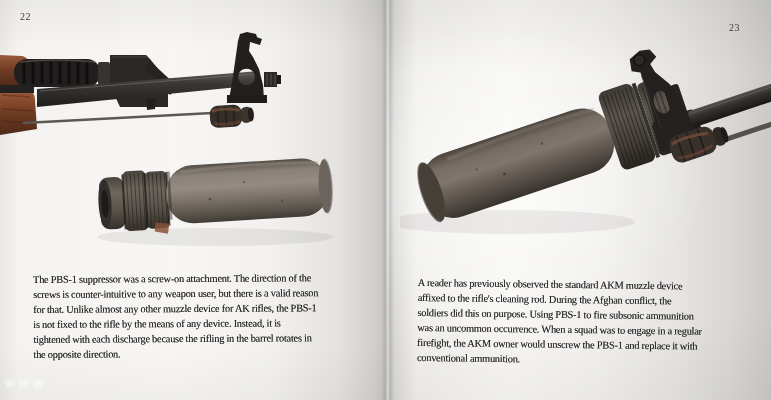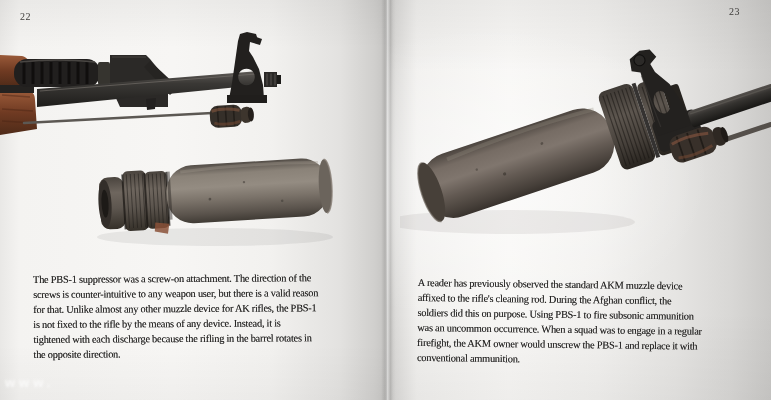--- a/index.html
+++ b/index.html
@@ -21,21 +21,21 @@
       linear-gradient(90deg, #b9b8b6 0%, #dcdbd9 2.5%, #f1f0ee 8%, #f8f7f5 32%, #f2f1ef 55%, #e6e5e3 75%, #d8d7d5 90%, #cac9c7 100%);
   }
   .gutter-crease{
     position:absolute;left:381px;top:0;width:12px;height:400px;
     background:linear-gradient(90deg, rgba(0,0,0,0) 0%, rgba(0,0,0,.10) 35%, rgba(255,255,255,.45) 55%, rgba(0,0,0,.07) 78%, rgba(0,0,0,0) 100%);
   }
   .pagenum{
     position:absolute;font-size:10px;color:#3c3b39;letter-spacing:.5px;
   }
   .pagenum.pn-left{left:20px;top:11px;}
-  .pagenum.pn-right{left:729px;top:6px;}
+  .pagenum.pn-right{left:729px;top:22px;}
   .photo-left{position:absolute;left:0;top:25px;}
   .photo-right{position:absolute;left:400px;top:20px;}
   .caption{
     position:absolute;color:#232221;font-size:10.4px;line-height:14.9px;
     letter-spacing:-0.25px;white-space:nowrap;
     text-shadow:0 0 .4px rgba(40,40,40,.55);
   }
   .caption.cap-left{left:33px;top:273px;transform:rotate(-0.35deg);transform-origin:left top;}
   .caption.cap-right{left:418px;top:276px;transform:rotate(0.75deg);transform-origin:left top;}
   .watermark{

